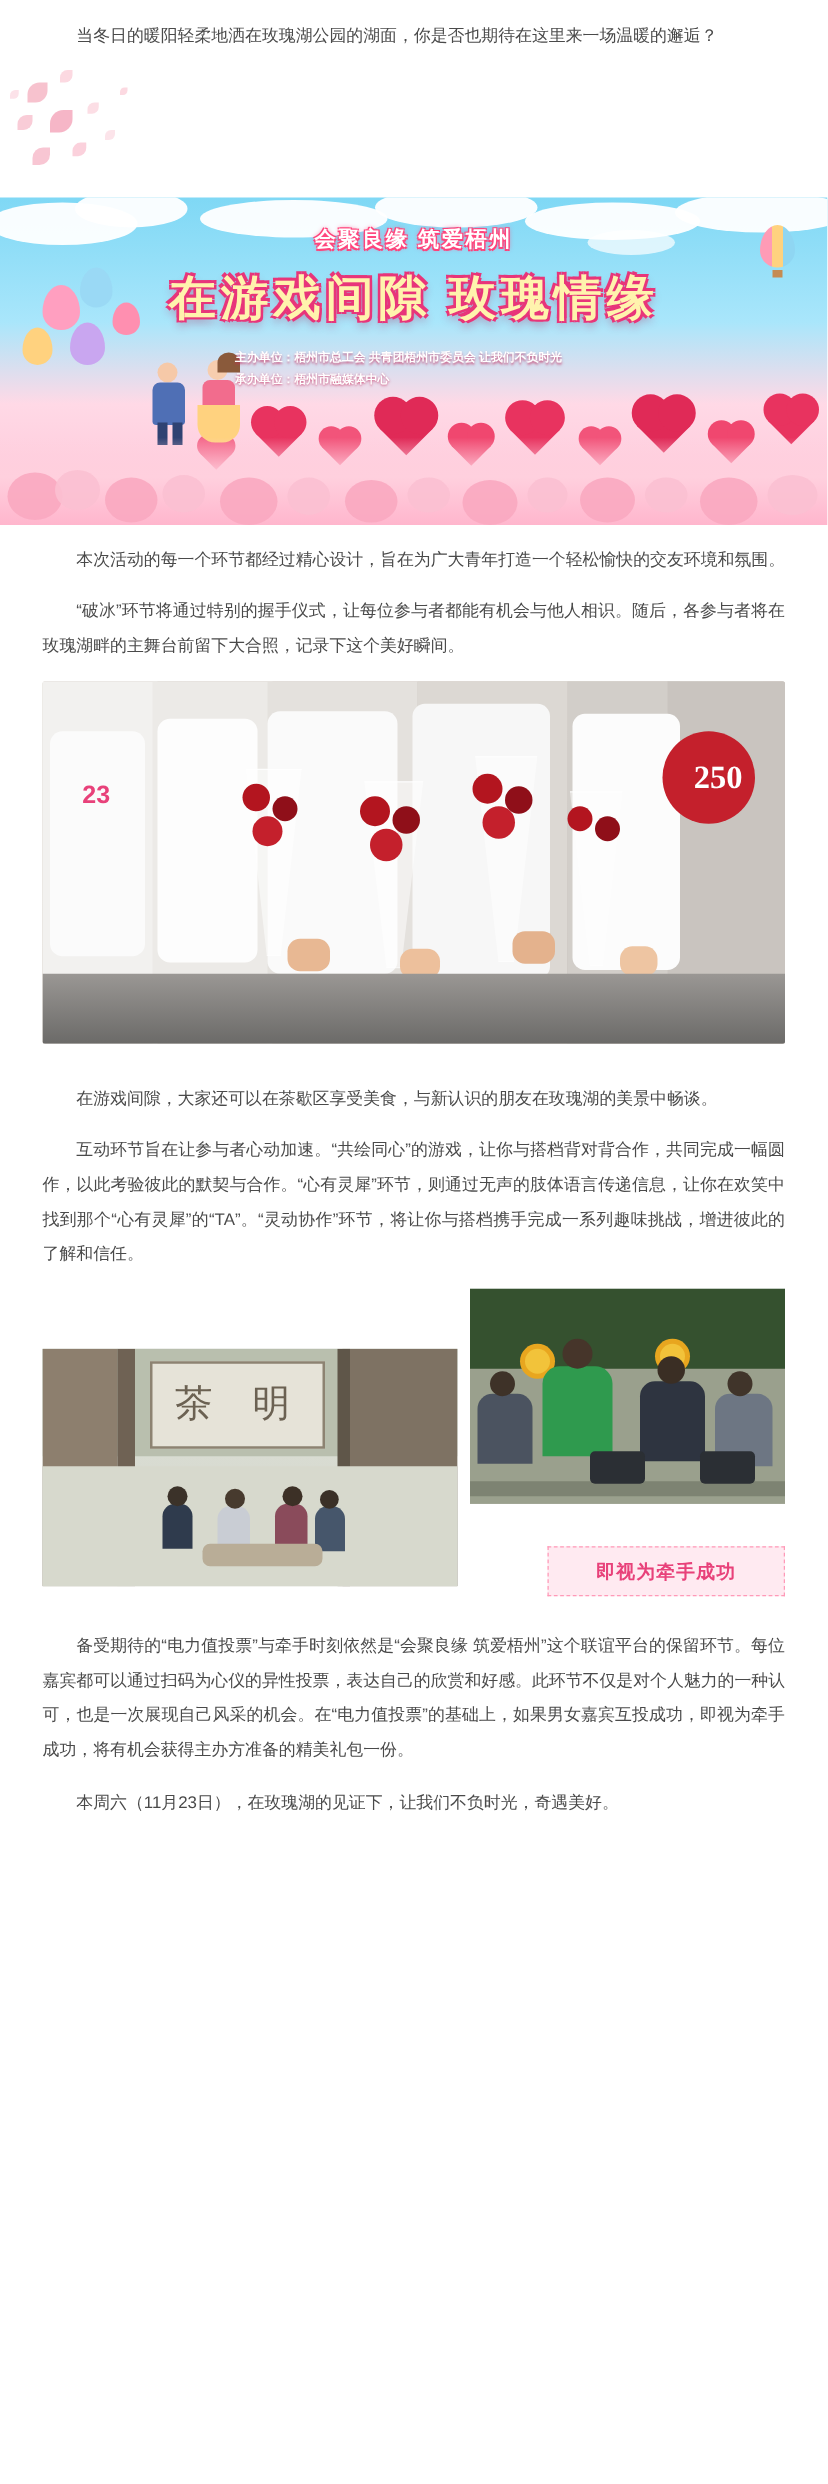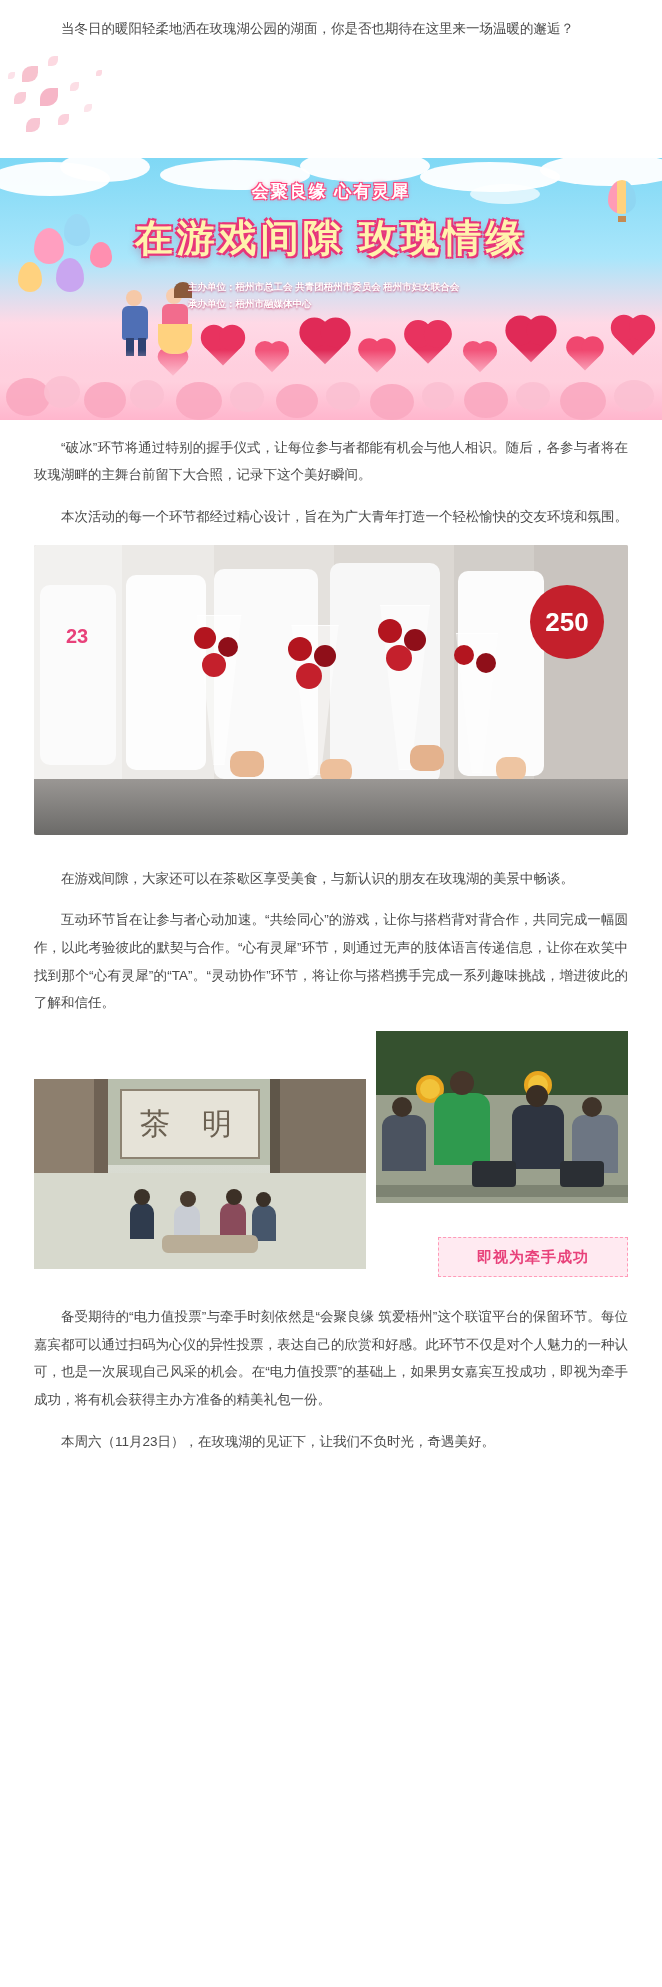--- a/index.html
+++ b/index.html
@@ -184,26 +184,26 @@
         <span class="sc" style="left:4px; top:30px; width:26px; height:34px; background:#4f6fb5; border-radius:6px 6px 3px 3px;"></span>
         <span class="sc" style="left:8px; top:62px; width:8px; height:18px; background:#2f4272;"></span>
         <span class="sc" style="left:20px; top:62px; width:8px; height:18px; background:#2f4272;"></span>
         <span class="sc" style="left:48px; top:12px; width:16px; height:16px; border-radius:50%; background:#f7cdae;"></span>
         <span class="sc" style="left:56px; top:6px; width:18px; height:16px; border-radius:50% 50% 0 0; background:#8a5a3b;"></span>
         <span class="sc" style="left:44px; top:28px; width:26px; height:22px; background:#f26c8d; border-radius:6px 6px 0 0;"></span>
         <span class="sc" style="left:40px; top:48px; width:34px; height:30px; background:#ffd27f; border-radius:0 0 14px 14px;"></span>
       </span>
 
       <div class="poster-titles">
-        <div class="p-sub">会聚良缘  心有灵犀</div>
+        <div class="p-sub">会聚良缘  筑爱梧州</div>
         <div class="p-main">在游戏间隙  玫瑰情缘</div>
       </div>
 
       <div class="p-org">
-        <div>主办单位：梧州市总工会   共青团梧州市委员会   梧州市妇女联合会</div>
+        <div>主办单位：梧州市总工会   共青团梧州市委员会   让我们不负时光</div>
         <div>承办单位：梧州市融媒体中心</div>
       </div>
 
       <div class="rose-band">
         <span class="rose-dot" style="left:6px;   bottom:4px;  width:44px; height:38px;"></span>
         <span class="rose-dot" style="left:44px;  bottom:12px; width:36px; height:32px; background:#fbc0d2;"></span>
         <span class="rose-dot" style="left:84px;  bottom:2px;  width:42px; height:36px;"></span>
         <span class="rose-dot" style="left:130px; bottom:10px; width:34px; height:30px; background:#fbc0d2;"></span>
         <span class="rose-dot" style="left:176px; bottom:0;    width:46px; height:38px;"></span>
         <span class="rose-dot" style="left:230px; bottom:8px;  width:34px; height:30px; background:#fbc0d2;"></span>
@@ -213,41 +213,41 @@
         <span class="rose-dot" style="left:422px; bottom:10px; width:32px; height:28px; background:#fbc0d2;"></span>
         <span class="rose-dot" style="left:464px; bottom:2px;  width:44px; height:36px;"></span>
         <span class="rose-dot" style="left:516px; bottom:10px; width:34px; height:28px; background:#fbc0d2;"></span>
         <span class="rose-dot" style="left:560px; bottom:0;    width:46px; height:38px;"></span>
         <span class="rose-dot" style="left:614px; bottom:8px;  width:40px; height:32px; background:#fbc0d2;"></span>
       </div>
     </div>
   </div>
 
   <div class="body-wrap">
+    <p class="para" id="para-2"><span>本次活动的每一个环节都经过精心设计，旨在为广大青年打造一个轻松愉快的交友环境和氛围。</span></p>
     <p class="para" id="para-3"><span>“破冰”环节将通过特别的握手仪式，让每位参与者都能有机会与他人相识。随后，各参与者将在玫瑰湖畔的主舞台前留下大合照，记录下这个美好瞬间。</span></p>
-    <p class="para" id="para-2"><span>本次活动的每一个环节都经过精心设计，旨在为广大青年打造一个轻松愉快的交友环境和氛围。</span></p>
   </div>
 
   <div class="photo photo-main" style="background:linear-gradient(160deg,#d8d2cc 0%, #cfc7bf 40%, #b9b0a8 100%);">
     <span class="sc" style="left:0;   top:0;   width:92px;  height:290px; background:#f2f1ef;"></span>
     <span class="sc" style="left:88px; top:0;  width:96px;  height:290px; background:#eceae7;"></span>
     <span class="sc" style="left:180px;top:0;  width:120px; height:290px; background:#e4e1dd;"></span>
     <span class="sc" style="left:300px;top:0;  width:120px; height:290px; background:#dcd8d3;"></span>
     <span class="sc" style="left:420px;top:0;  width:90px;  height:290px; background:#d2cec9;"></span>
     <span class="sc" style="left:500px;top:0;  width:94px;  height:290px; background:#c9c4bf;"></span>
 
     <span class="sc" style="left:6px;  top:40px;  width:76px; height:180px; background:#fbfbfb; border-radius:10px;"></span>
     <span class="sc" style="left:26px; top:78px;  width:34px; height:26px; color:#e8417a; font-size:20px; font-weight:bold; text-align:center; line-height:26px;">23</span>
     <span class="sc" style="left:92px; top:30px;  width:80px; height:195px; background:#fdfdfd; border-radius:10px;"></span>
     <span class="sc" style="left:180px;top:24px;  width:104px;height:210px; background:#fafafa; border-radius:10px;"></span>
     <span class="sc" style="left:296px;top:18px;  width:110px;height:220px; background:#f7f7f7; border-radius:10px;"></span>
     <span class="sc" style="left:424px;top:26px;  width:86px; height:205px; background:#fcfcfc; border-radius:10px;"></span>
 
     <span class="sc" style="left:496px; top:40px; width:74px; height:74px; border-radius:50%; background:#c4202c;"></span>
-    <span class="sc" style="left:506px; top:60px; width:54px; height:34px; color:#ffffff; font-size:26px; font-weight:bold; text-align:center; line-height:34px; font-family:Liberation Sans, sans-serif;">250</span>
+    <span class="sc" style="left:506px; top:60px; width:54px; height:34px; color:#ffffff; font-size:26px; font-weight:bold; text-align:right; line-height:34px; font-family:Liberation Serif, serif;">250</span>
 
     <span class="sc" style="left:150px; top:70px; width:70px; height:150px; background:rgba(255,255,255,.55); clip-path:polygon(18% 0, 82% 0, 58% 100%, 42% 100%); border:1px solid rgba(255,255,255,.8);"></span>
     <span class="sc" style="left:160px; top:82px; width:22px; height:22px; border-radius:50%; background:#b3151f;"></span>
     <span class="sc" style="left:184px; top:92px; width:20px; height:20px; border-radius:50%; background:#8f0f19;"></span>
     <span class="sc" style="left:168px; top:108px; width:24px; height:24px; border-radius:50%; background:#c4202c;"></span>
 
     <span class="sc" style="left:244px; top:80px; width:74px; height:150px; background:rgba(255,255,255,.5); clip-path:polygon(18% 0, 82% 0, 58% 100%, 42% 100%); border:1px solid rgba(255,255,255,.8);"></span>
     <span class="sc" style="left:254px; top:92px; width:24px; height:24px; border-radius:50%; background:#b3151f;"></span>
     <span class="sc" style="left:280px; top:100px; width:22px; height:22px; border-radius:50%; background:#8f0f19;"></span>
     <span class="sc" style="left:262px; top:118px; width:26px; height:26px; border-radius:50%; background:#c4202c;"></span>

